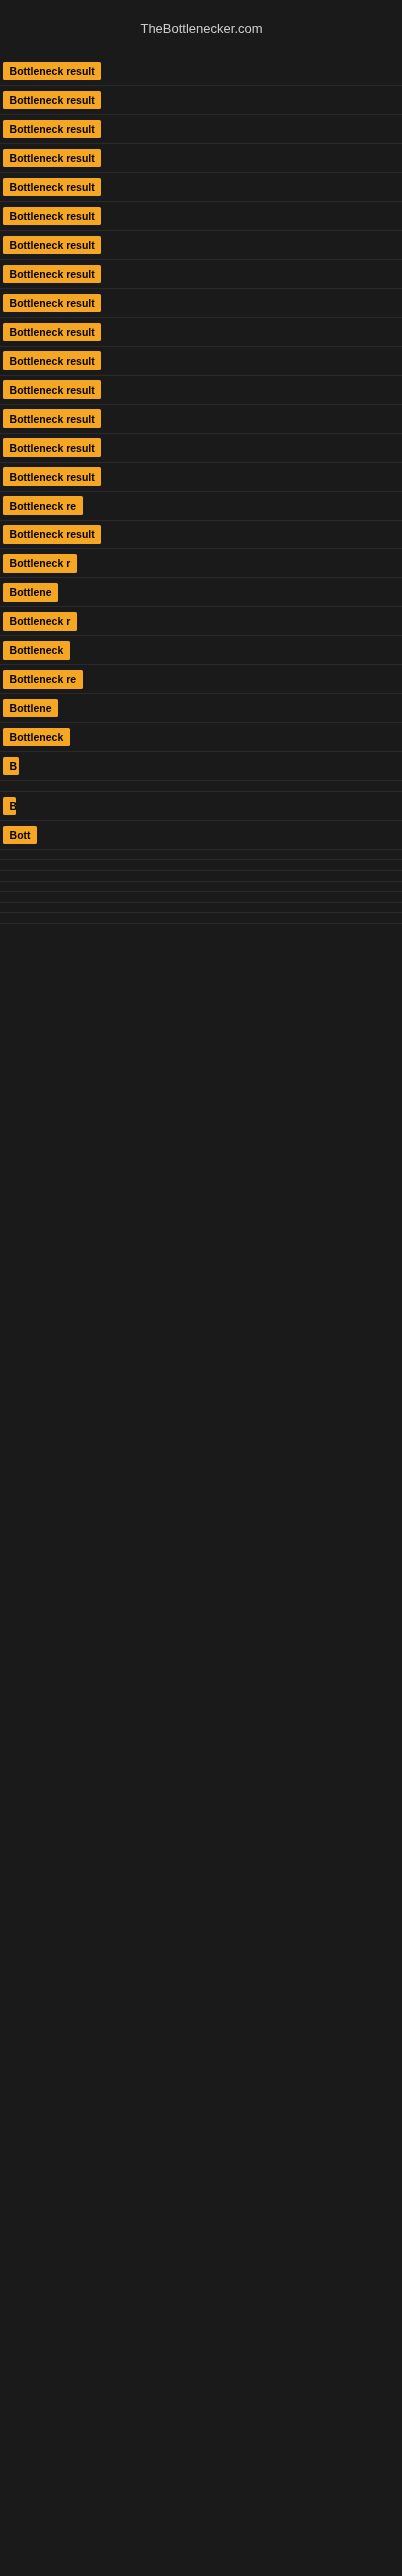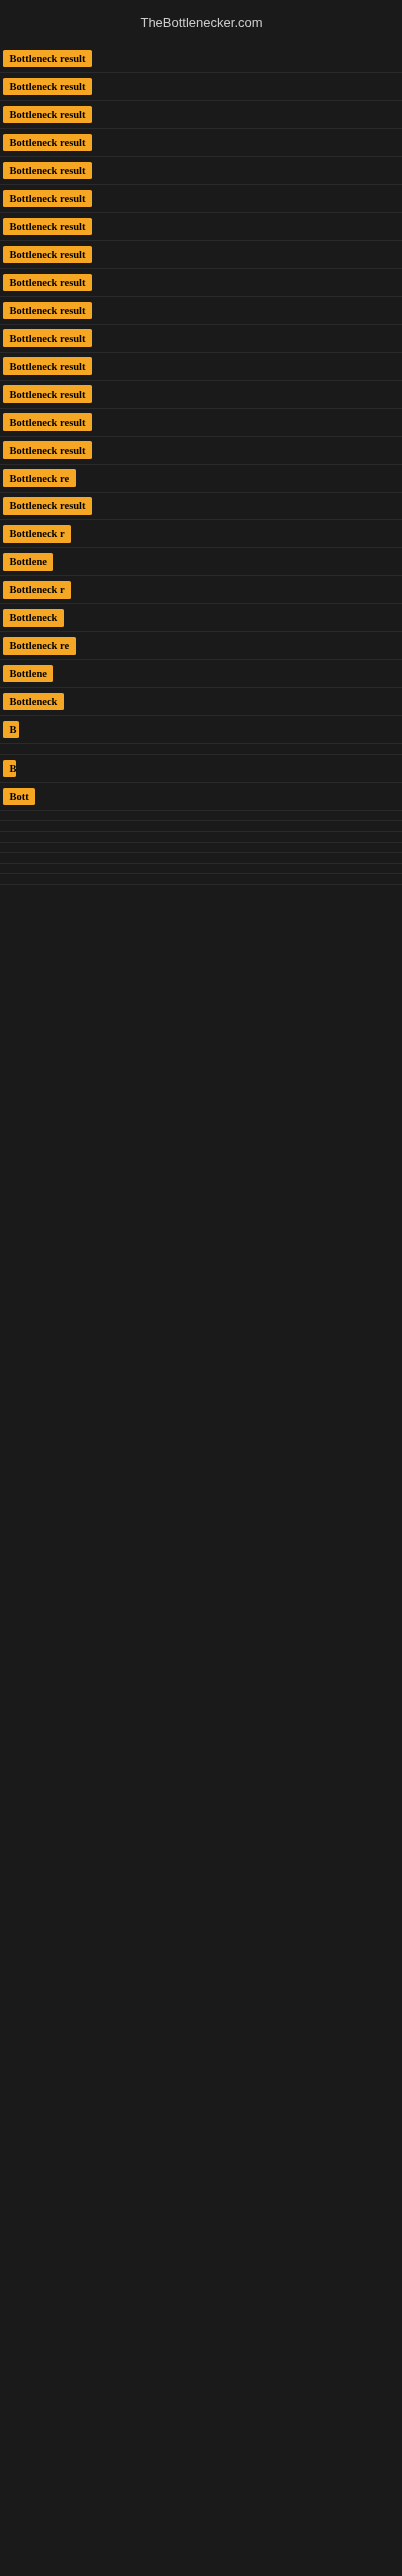--- a/index.html
+++ b/index.html
@@ -11,34 +11,33 @@
       background-color: #1a1a1a;
       width: 403px;
       min-height: 2576px;
       font-family: Arial, sans-serif;
       position: relative;
     }
     .site-title {
       text-align: center;
       color: #cccccc;
       font-size: 13px;
-      padding: 15px 0;
+      padding: 21px 0;
       background-color: #1a1a1a;
     }
     .bottleneck-badge {
       display: inline-block;
       background-color: #f5a623;
       color: #000;
       font-size: 10.5px;
       font-weight: bold;
       padding: 3.2px 6.4px;
       border-radius: 1.6px;
       white-space: nowrap;
       overflow: hidden;
-      font-family: Liberation Serif, serif;
     }
     .row {
       padding: 4.8px 3.2px;
       border-bottom: 0.8px solid #2a2a2a;
       display: flex;
       align-items: center;
     }
   </style>
 </head>
 <body>

